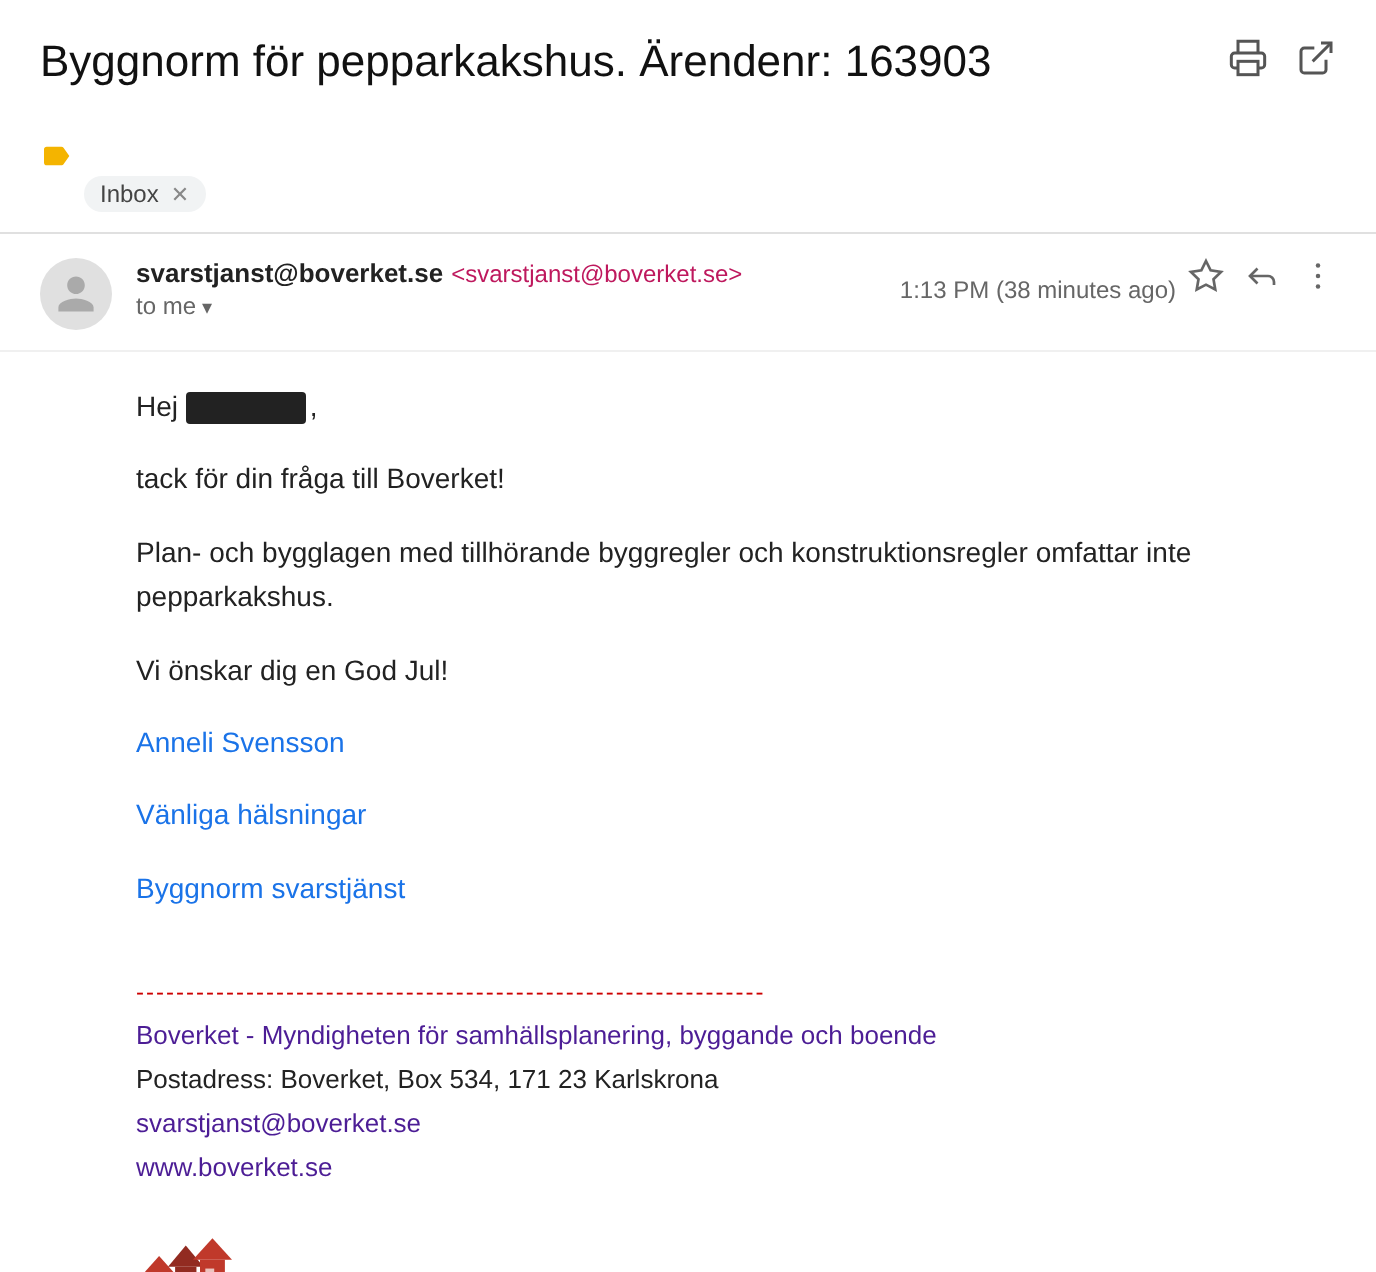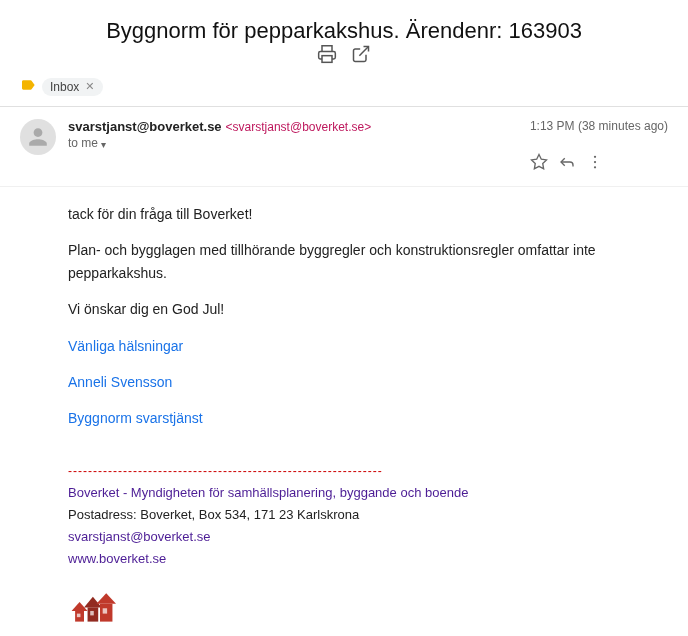--- a/index.html
+++ b/index.html
@@ -16,21 +16,20 @@
     .email-header {
       padding: 18px 20px 10px 20px;
       border-bottom: 1px solid #e0e0e0;
     }
 
     .email-subject-row {
       display: flex;
       align-items: center;
       justify-content: space-between;
       margin-bottom: 8px;
-      flex-direction: column;
     }
 
     .email-subject {
       font-size: 22px;
       font-weight: 400;
       color: #111;
       flex: 1;
     }
 
     .header-icons {
@@ -54,20 +53,21 @@
 
     .tag-badge {
       display: inline-flex;
       align-items: center;
       background: #f1f3f4;
       border-radius: 12px;
       padding: 2px 8px 2px 8px;
       font-size: 12px;
       color: #444;
       gap: 4px;
+      margin-top: 36px;
     }
 
     .tag-badge .close-x {
       cursor: pointer;
       color: #888;
       font-size: 11px;
       margin-left: 2px;
     }
 
     .sender-row {
@@ -123,25 +123,24 @@
     }
 
     .sender-to .chevron {
       font-size: 10px;
       color: #666;
       cursor: pointer;
     }
 
     .sender-meta {
       display: flex;
-      align-items: flex-start;
-      gap: 20px;
+      align-items: flex-end;
+      gap: 6px;
       margin-left: auto;
       flex-shrink: 0;
-      flex-direction: column;
     }
 
     .timestamp {
       font-size: 12px;
       color: #666;
       white-space: nowrap;
     }
 
     .action-icons {
       display: flex;
@@ -297,28 +296,31 @@
             <circle cx="12" cy="5" r="1.5"></circle>
               <circle cx="12" cy="12" r="1.5"></circle>
               <circle cx="12" cy="19" r="1.5"></circle>
           </svg>
         </span>
       </div>
     </div>
   </div>
 
   <div class="email-body">
+    <p>
+      <span>Hej </span><span class="redacted-name">&nbsp;&nbsp;&nbsp;&nbsp;&nbsp;&nbsp;&nbsp;&nbsp;</span>,
+    </p>
     <p>tack för din fråga till Boverket!</p>
     <p>Plan- och bygglagen med tillhörande byggregler och konstruktionsregler omfattar inte pepparkakshus.</p>
     <p>Vi önskar dig en God Jul!</p>
     <p>
-      <a class="link-blue" href="#">Vänliga hälsningar</a>
+      <a class="link-blue" href="#">Anneli Svensson</a>
     </p>
     <p>
-      <a class="link-blue" href="#">Anneli Svensson</a>
+      <a class="link-blue" href="#">Vänliga hälsningar</a>
     </p>
     <p>
       <a class="link-blue" href="#">Byggnorm svarstjänst</a>
     </p>
   </div>
 
   <div class="signature-section">
     <div class="separator-dashed">---------------------------------------------------------------</div>
 
     <div class="sig-text">

